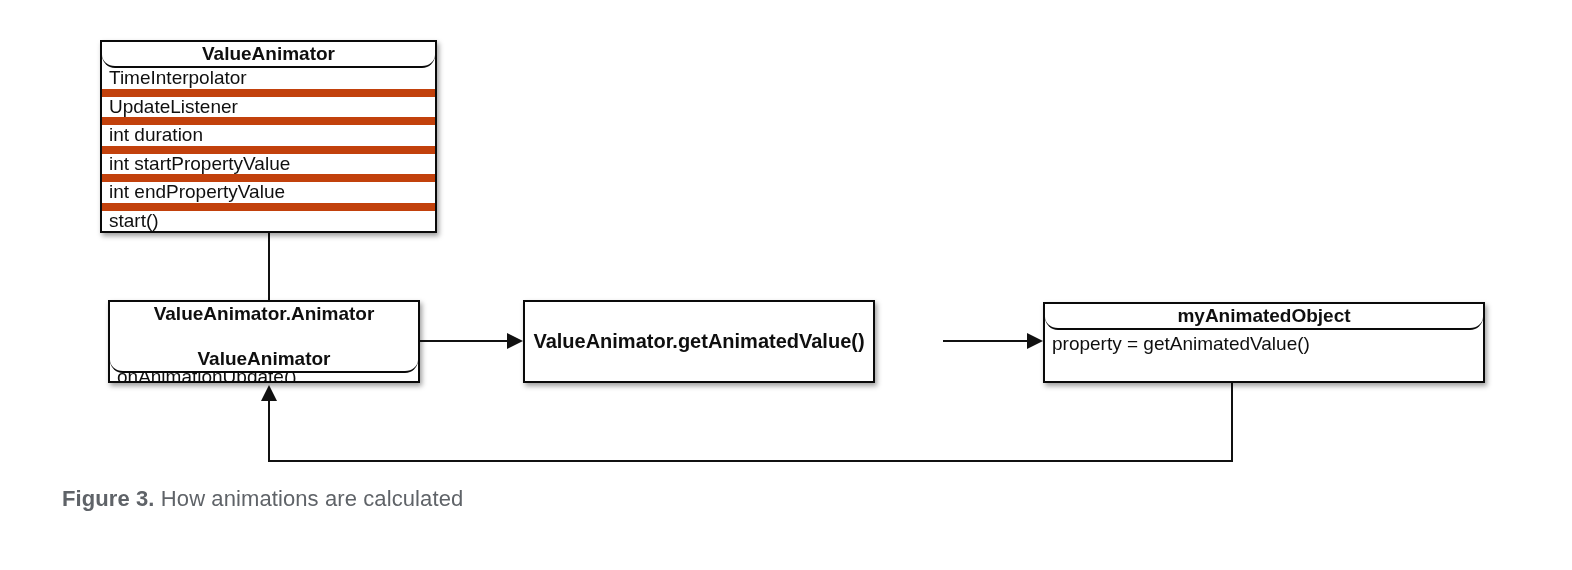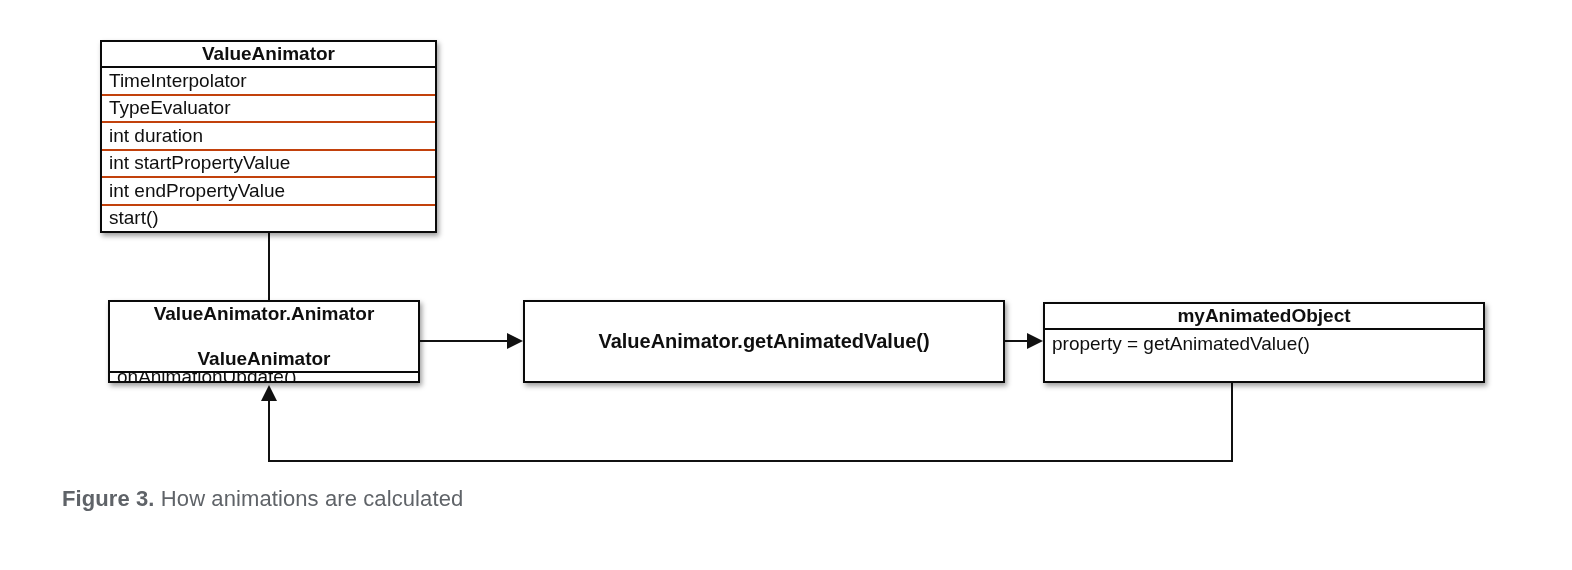--- a/index.html
+++ b/index.html
@@ -31,24 +31,25 @@
     font-size: 19px;
   }
   .uml-header {
     font-weight: bold;
     text-align: center;
     border-bottom: 2px solid #0a0a0a;
     display: flex;
     flex-direction: column;
     justify-content: center;
     line-height: 24px;
+    border-radius: 13px;
   }
   .uml-row {
     flex: 1 1 0;
-    border-bottom: 2px solid #c2410c;
+    border-bottom: 8px solid #c2410c;
     padding-left: 7px;
     display: flex;
     align-items: center;
     white-space: nowrap;
     overflow: hidden;
   }
   .uml-row:last-child { border-bottom: none; }
 
   .box-value-animator {
     left: 100px; top: 40px;
@@ -57,21 +58,21 @@
   .box-value-animator .uml-header { flex: 0 0 25px; }
 
   .box-update-listener {
     left: 108px; top: 300px;
     width: 312px; height: 83px;
   }
   .box-update-listener .uml-header { flex: 0 0 55px; gap: 21px; }
 
   .box-get-animated-value {
     left: 523px; top: 300px;
-    width: 482px; height: 83px;
+    width: 352px; height: 83px;
     align-items: center;
     justify-content: center;
     font-weight: bold;
     font-size: 20px;
   }
 
   .box-my-animated-object {
     left: 1043px; top: 302px;
     width: 442px; height: 81px;
   }
@@ -108,21 +109,21 @@
 
     <polyline points="1232,383 1232,461 269,461 269,399" fill="none" stroke="#111111" stroke-width="2"></polyline>
     <polygon points="269,385 261,401 277,401" fill="#111111"></polygon>
   </svg>
 
   <div class="uml-box box-value-animator">
     <div class="uml-header">
       <span>ValueAnimator</span>
     </div>
     <div class="uml-row">TimeInterpolator</div>
-    <div class="uml-row">TypeEvaluator</div>
+    <div class="uml-row">UpdateListener</div>
     <div class="uml-row">int duration</div>
     <div class="uml-row">int startPropertyValue</div>
     <div class="uml-row">int endPropertyValue</div>
     <div class="uml-row">start()</div>
   </div>
 
   <div class="uml-box box-update-listener">
     <div class="uml-header">
       <span>ValueAnimator.Animator</span>
       <span>ValueAnimator</span>

